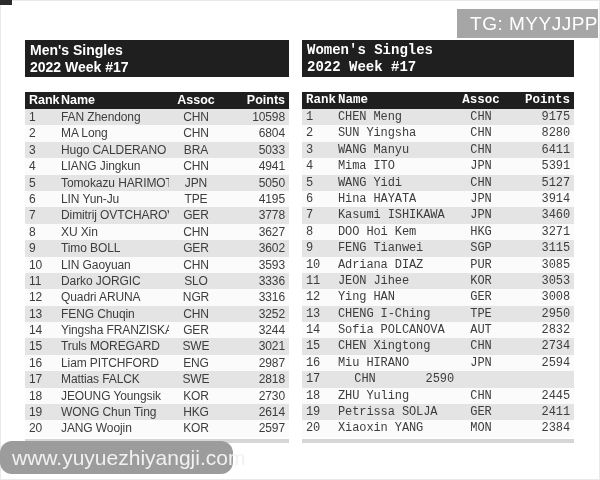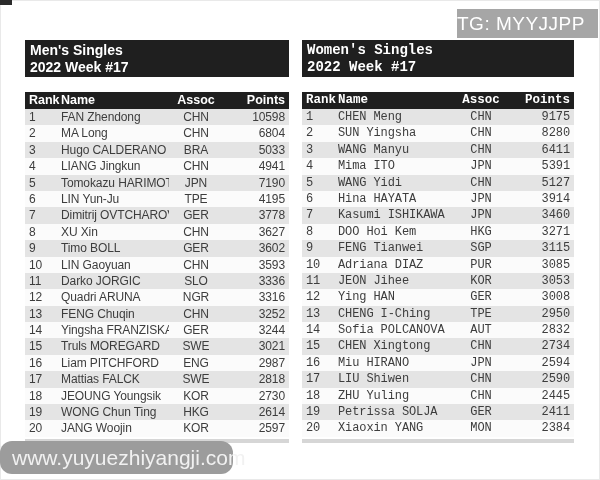--- a/index.html
+++ b/index.html
@@ -7,21 +7,21 @@
     width:600px;height:480px;position:relative;background:#ffffff;
     font-family:"Liberation Sans",sans-serif;overflow:hidden;
     box-shadow:inset 0 0 0 1px #e9e9e9;
   }
   .corner-mark{
     position:absolute;left:0;top:0;width:12px;height:5px;background:#2b2b2b;
   }
   .tg-badge{
     position:absolute;top:9px;right:2px;width:141px;height:29px;
     background:var(--badge-bg,#a6a6a6);color:#ffffff;
-    font-size:19px;line-height:29px;text-align:left;letter-spacing:.5px;
+    font-size:19px;line-height:29px;text-align:right;letter-spacing:.5px;
   }
   .watermark{
     position:absolute;left:0;top:441px;width:233px;height:33px;box-sizing:border-box;
     background:var(--watermark-bg,#9c9c9c);color:#f1f1f1;
     font-size:21px;line-height:33px;padding-left:12px;white-space:nowrap;z-index:5;border-radius:12px;
   }
   .panel{position:absolute;top:40px;}
   .panel-left{left:25px;width:264px;}
   .panel-right{left:302px;width:272px;font-family:Liberation Mono, monospace;}
   .title-box{
@@ -87,21 +87,21 @@
         <div class="trow">
           <div class="cell c-rank">4</div>
           <div class="cell c-name">LIANG Jingkun</div>
           <div class="cell c-assoc">CHN</div>
           <div class="cell c-points">4941</div>
         </div>
         <div class="trow">
           <div class="cell c-rank">5</div>
           <div class="cell c-name">Tomokazu HARIMOTO</div>
           <div class="cell c-assoc">JPN</div>
-          <div class="cell c-points">7190</div>
+          <div class="cell c-points">5050</div>
         </div>
         <div class="trow">
           <div class="cell c-rank">6</div>
           <div class="cell c-name">LIN Yun-Ju</div>
           <div class="cell c-assoc">TPE</div>
           <div class="cell c-points">4195</div>
         </div>
         <div class="trow">
           <div class="cell c-rank">7</div>
           <div class="cell c-name">Dimitrij OVTCHAROV</div>
@@ -295,21 +295,20 @@
           <div class="cell c-points">2734</div>
         </div>
         <div class="trow">
           <div class="cell c-rank">16</div>
           <div class="cell c-name">Miu HIRANO</div>
           <div class="cell c-assoc">JPN</div>
           <div class="cell c-points">2594</div>
         </div>
         <div class="trow">
           <div class="cell c-rank">17</div>
-          <div class="cell c-name">LIU Shiwen</div>
           <div class="cell c-assoc">CHN</div>
           <div class="cell c-points">2590</div>
         </div>
         <div class="trow">
           <div class="cell c-rank">18</div>
           <div class="cell c-name">ZHU Yuling</div>
           <div class="cell c-assoc">CHN</div>
           <div class="cell c-points">2445</div>
         </div>
         <div class="trow">

